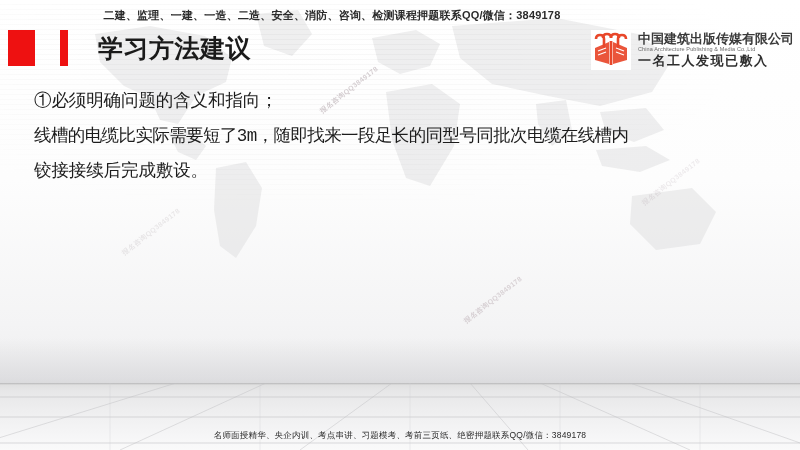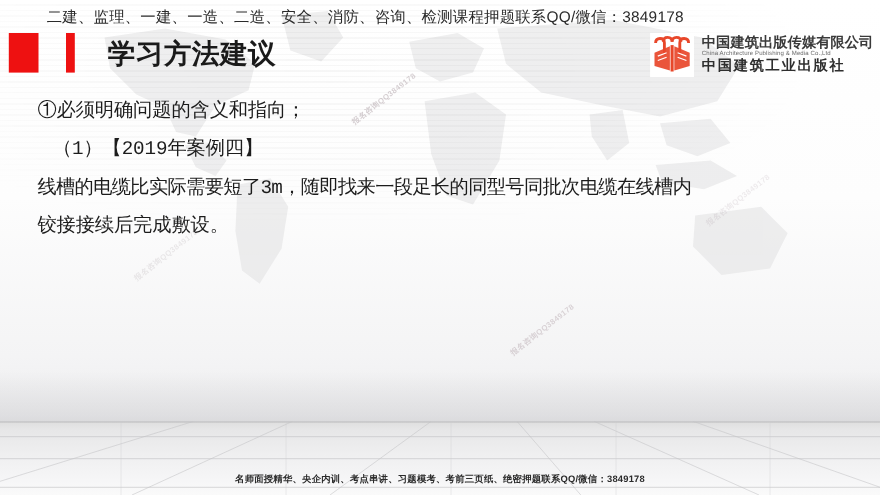--- a/index.html
+++ b/index.html
@@ -73,24 +73,24 @@
     background: linear-gradient(180deg, rgba(222,222,224,0) 0%, rgba(214,214,217,0.75) 100%);
     pointer-events: none;
   }
 
   
   .header-contact {
     position: absolute;
     left: 0; top: 9px;
     width: 664px;
     text-align: center;
-    font-size: 14px;
+    font-size: 11px;
     line-height: 12px;
     color: #2b2b2b;
-    font-weight: normal;
+    font-weight: bold;
     letter-spacing: 0.2px;
     white-space: nowrap;
   }
 
   .title-row {
     position: absolute;
     left: 8px; top: 29px;
     display: flex;
     align-items: center;
     height: 38px;
@@ -192,21 +192,21 @@
 
   
   .footer-contact {
     position: absolute;
     left: 0; top: 429px;
     width: 800px;
     text-align: center;
     font-size: 8.5px;
     line-height: 12px;
     color: #2b2b2b;
-    font-weight: bold;
+    font-weight: normal;
     letter-spacing: 0.2px;
     white-space: nowrap;
   }
 </style>
 </head>
 <body>
 
 <div class="slide">
 
   <div class="bg-map">
@@ -264,27 +264,26 @@
             <path d="M7 25 L15 22"></path>
           <path d="M33 21 L25 18"></path>
             <path d="M33 25 L25 22"></path>
         </g>
         <rect x="18.6" y="11" width="2.8" height="24" fill="#e8472a"></rect>
       </svg>
     </span>
     <span class="logo-text">
       <span class="logo-cn">中国建筑出版传媒有限公司</span>
       <span class="logo-en">China Architecture Publishing &amp; Media Co.,Ltd</span>
-      <span class="logo-cn2">中国建筑工业出版社</span>
+      <span class="logo-cn2">一名工人发现已敷入</span>
     </span>
   </div>
 
   <div class="body-text">
     <div class="line">①必须明确问题的含义和指向；</div>
-    <div class="line indent">（1）【2019年案例四】</div>
     <div class="line tight">线槽的电缆比实际需要短了3m，随即找来一段足长的同型号同批次电缆在线槽内</div>
     <div class="line">铰接接续后完成敷设。</div>
   </div>
 
   <div class="wm w1">报名咨询QQ3849178</div>
   <div class="wm w2">报名咨询QQ3849178</div>
   <div class="wm w3">报名咨询QQ3849178</div>
   <div class="wm w4">报名咨询QQ3849178</div>
 
   <div class="wall-shadow"></div>

